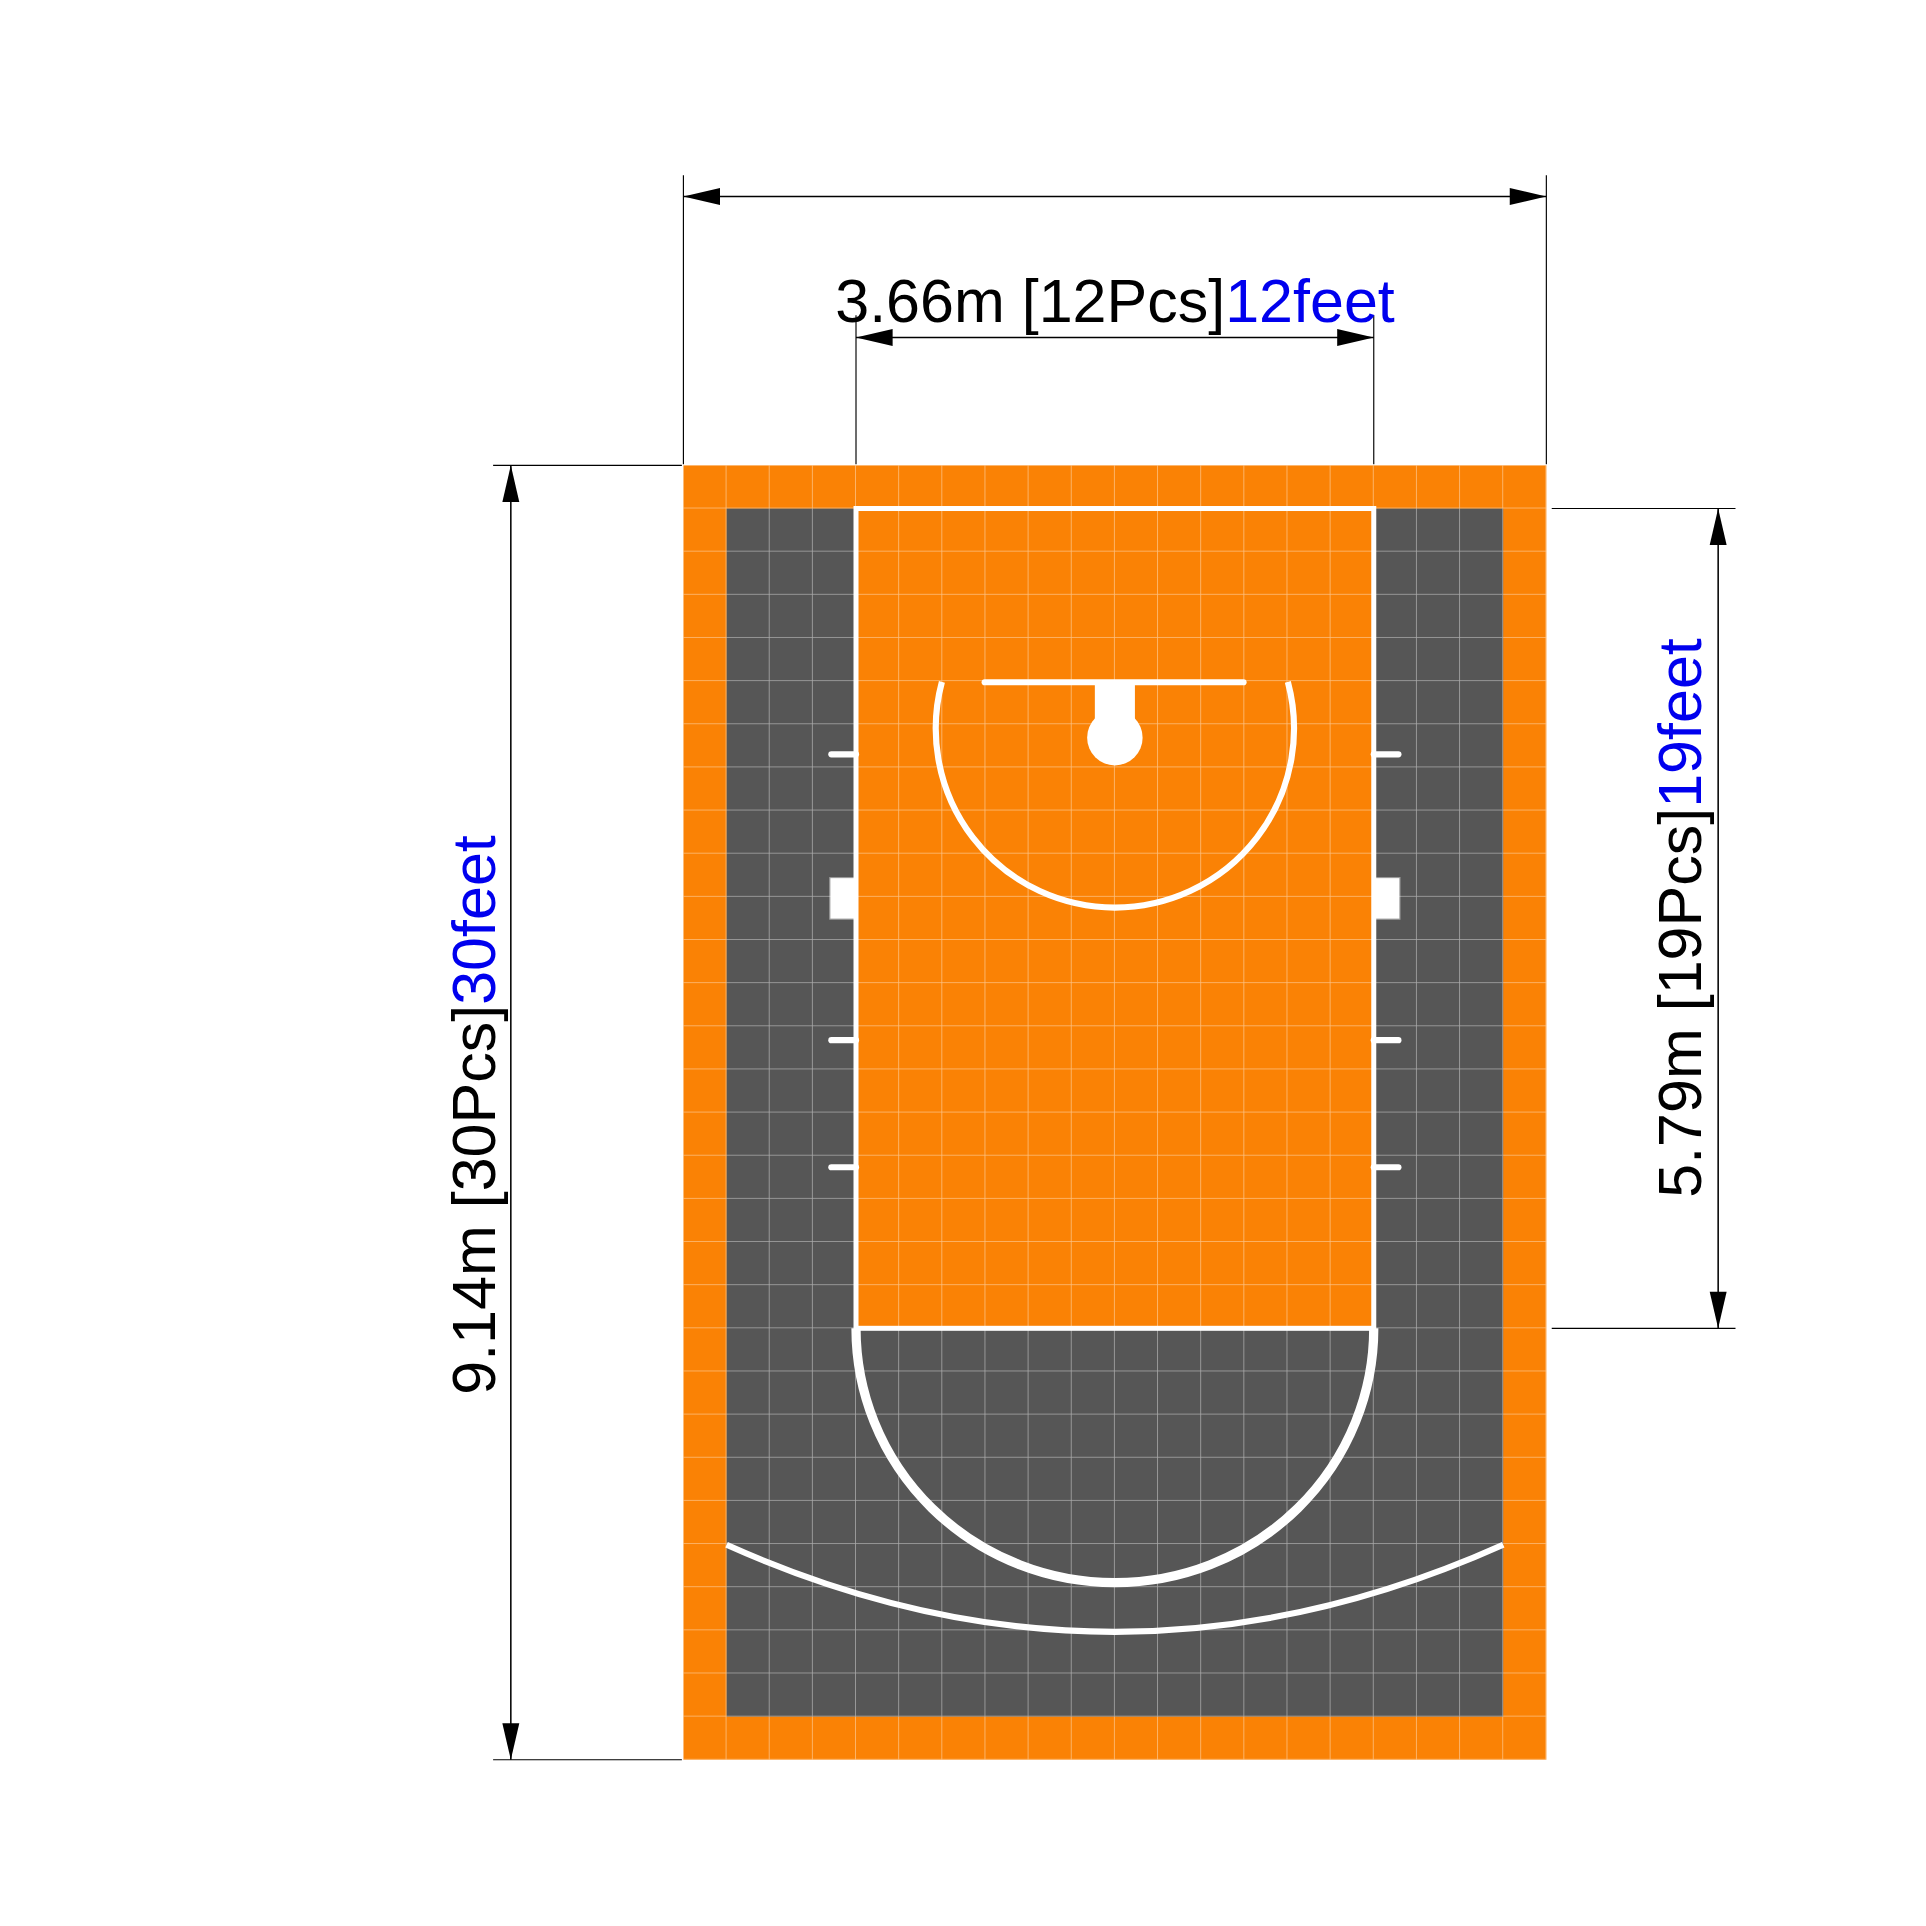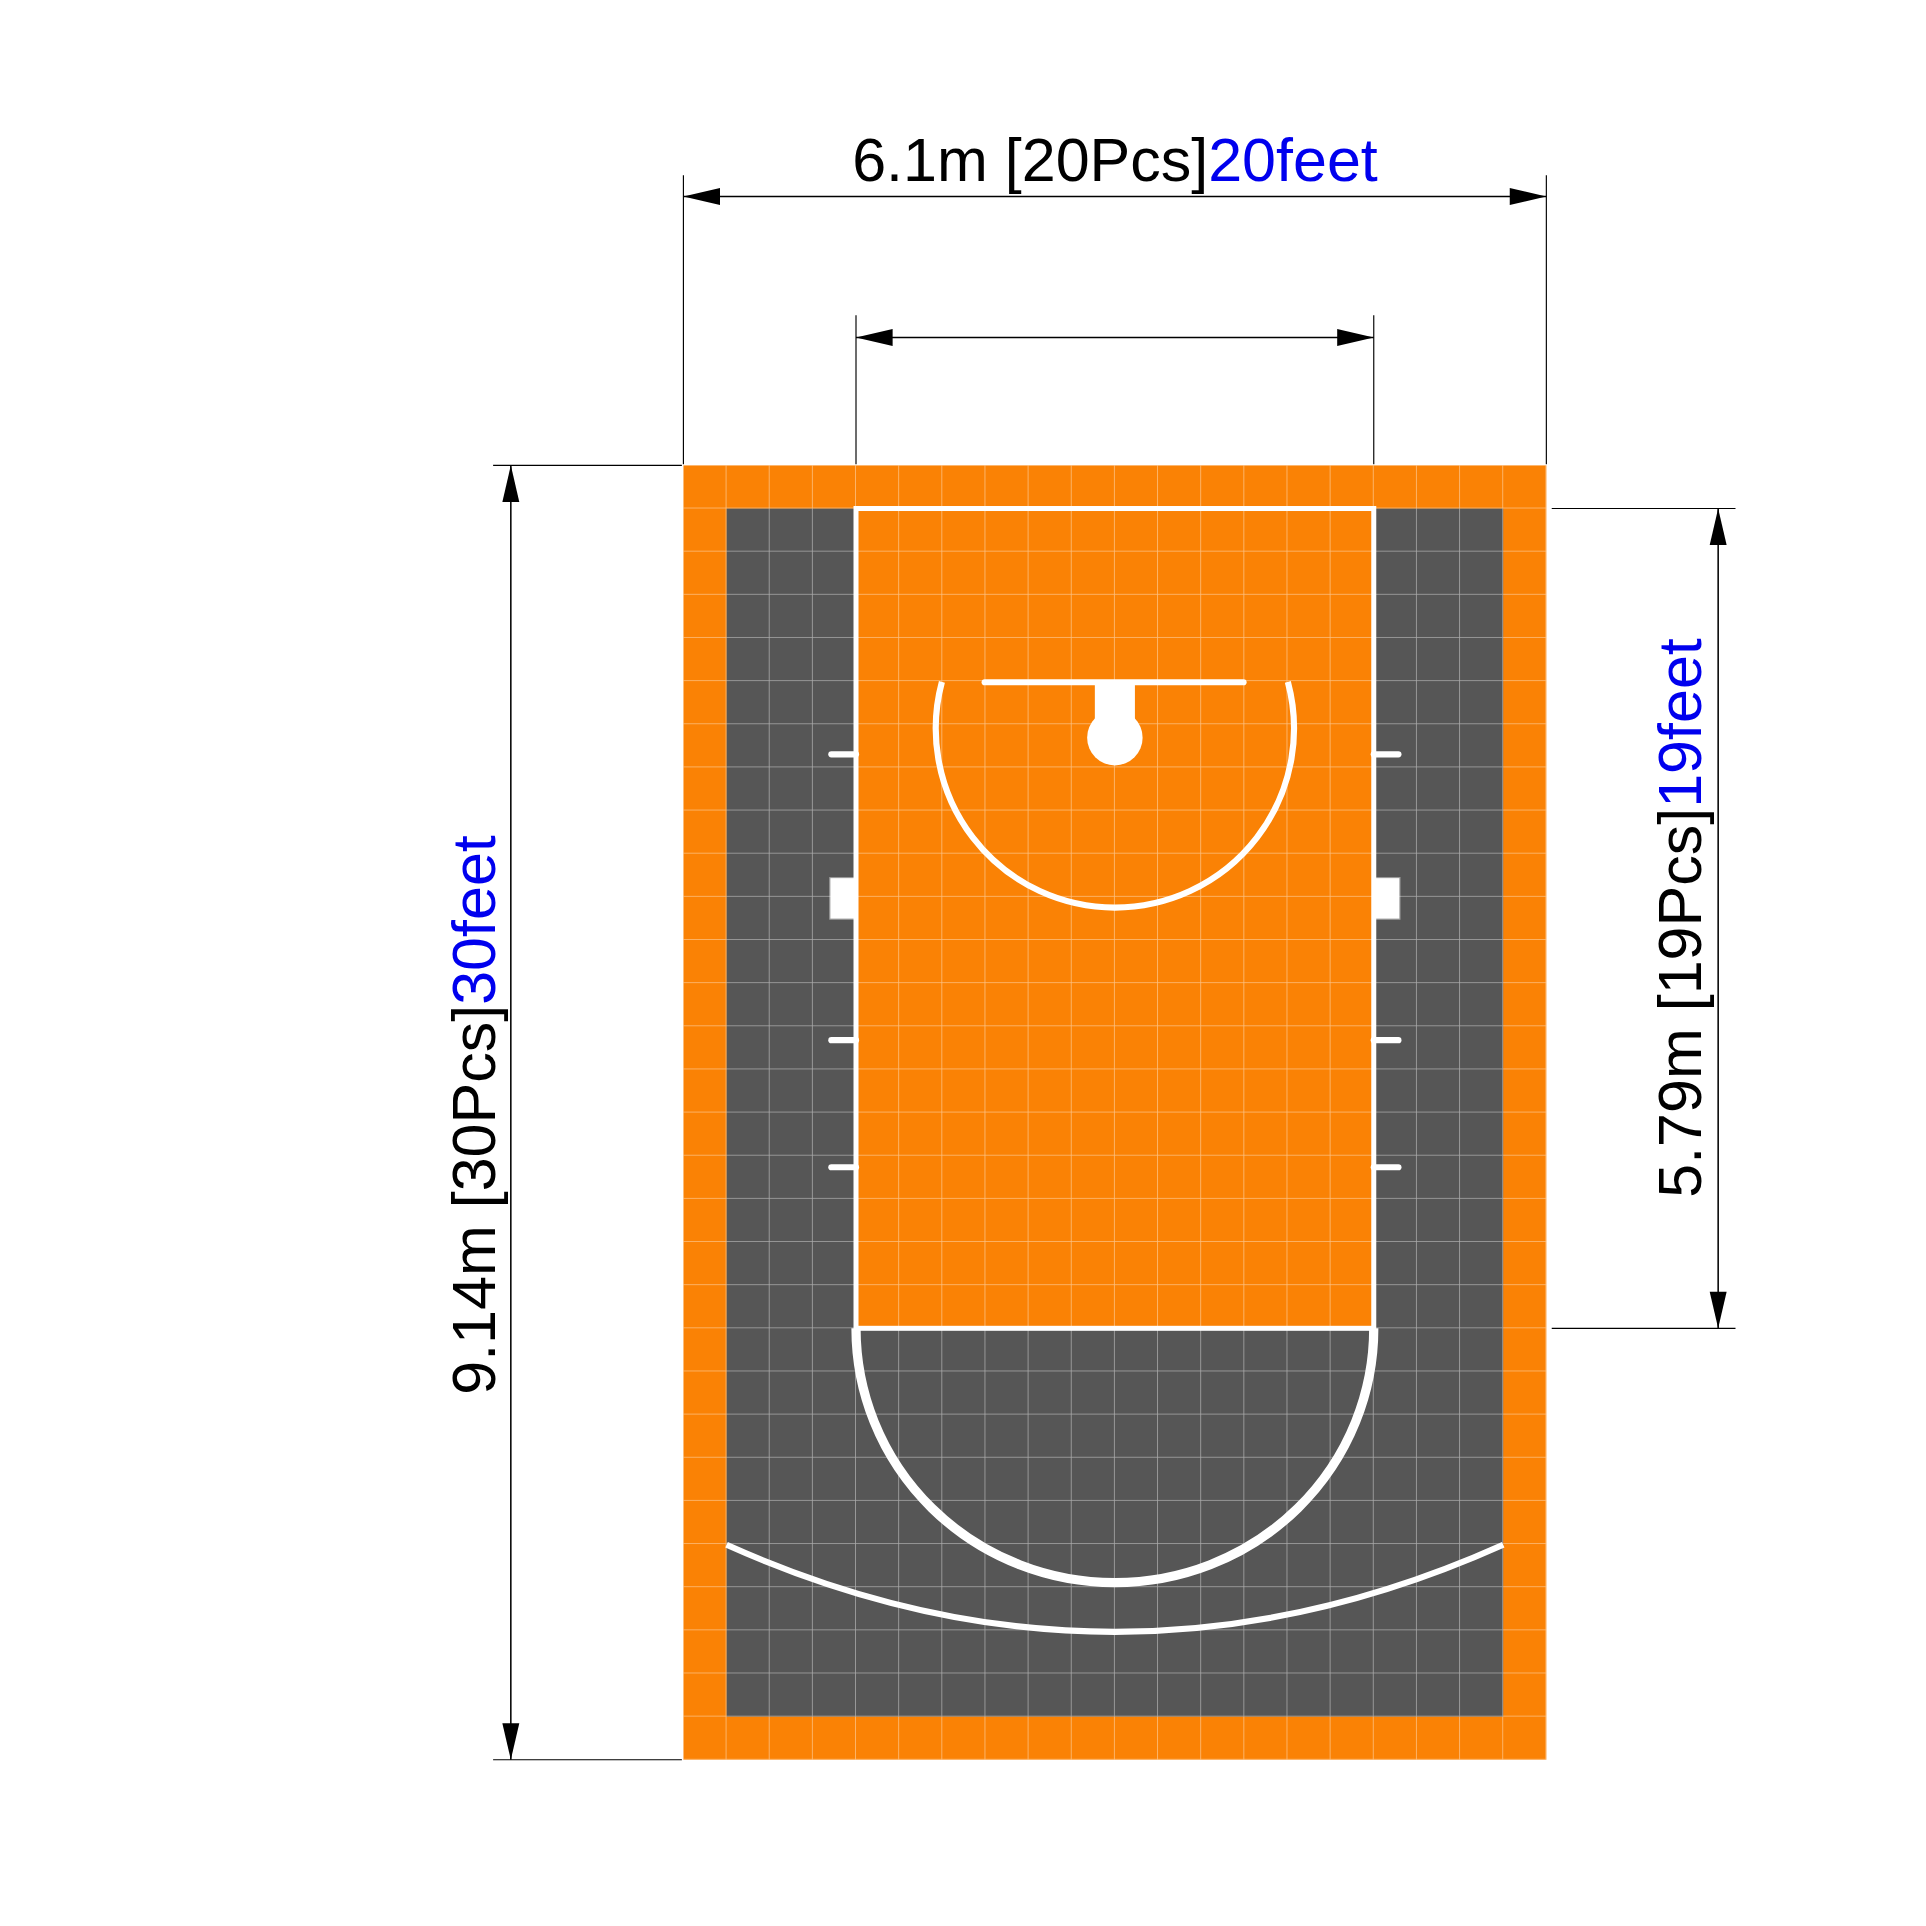--- a/index.html
+++ b/index.html
@@ -106,24 +106,24 @@
     <line class="ext-stroke" x1="4028" y1="1320" x2="4505" y2="1320"></line>
     <line class="ext-stroke" x1="4028" y1="3448" x2="4505" y2="3448"></line>
     <line class="dim-stroke" x1="4460" y1="1320" x2="4460" y2="3448"></line>
     <polygon class="arrow" points="4460,1320 4438,1415 4482,1415"></polygon>
     <polygon class="arrow" points="4460,3448 4438,3353 4482,3353"></polygon>
 
     <line class="sheet1" x1="0" y1="5102" x2="5677" y2="5102"></line>
     <line class="sheet2" x1="0" y1="5219" x2="5677" y2="5219"></line>
   </svg>
 
-  <div class="dim-label label-top">
-    <span class="metric">6.1m [20Pcs]</span><span class="imperial">20feet</span>
+
+  <div class="dim-label label-mid">
+    <span class="metric">3.66m [12Pcs]</span><span class="imperial">12feet</span>
   </div>
-
 
   <div class="dim-label label-left">
     <span class="metric">9.14m [30Pcs]</span><span class="imperial">30feet</span>
   </div>
 
   <div class="dim-label label-right">
     <span class="metric">5.79m [19Pcs]</span><span class="imperial">19feet</span>
   </div>
 
 </div>

